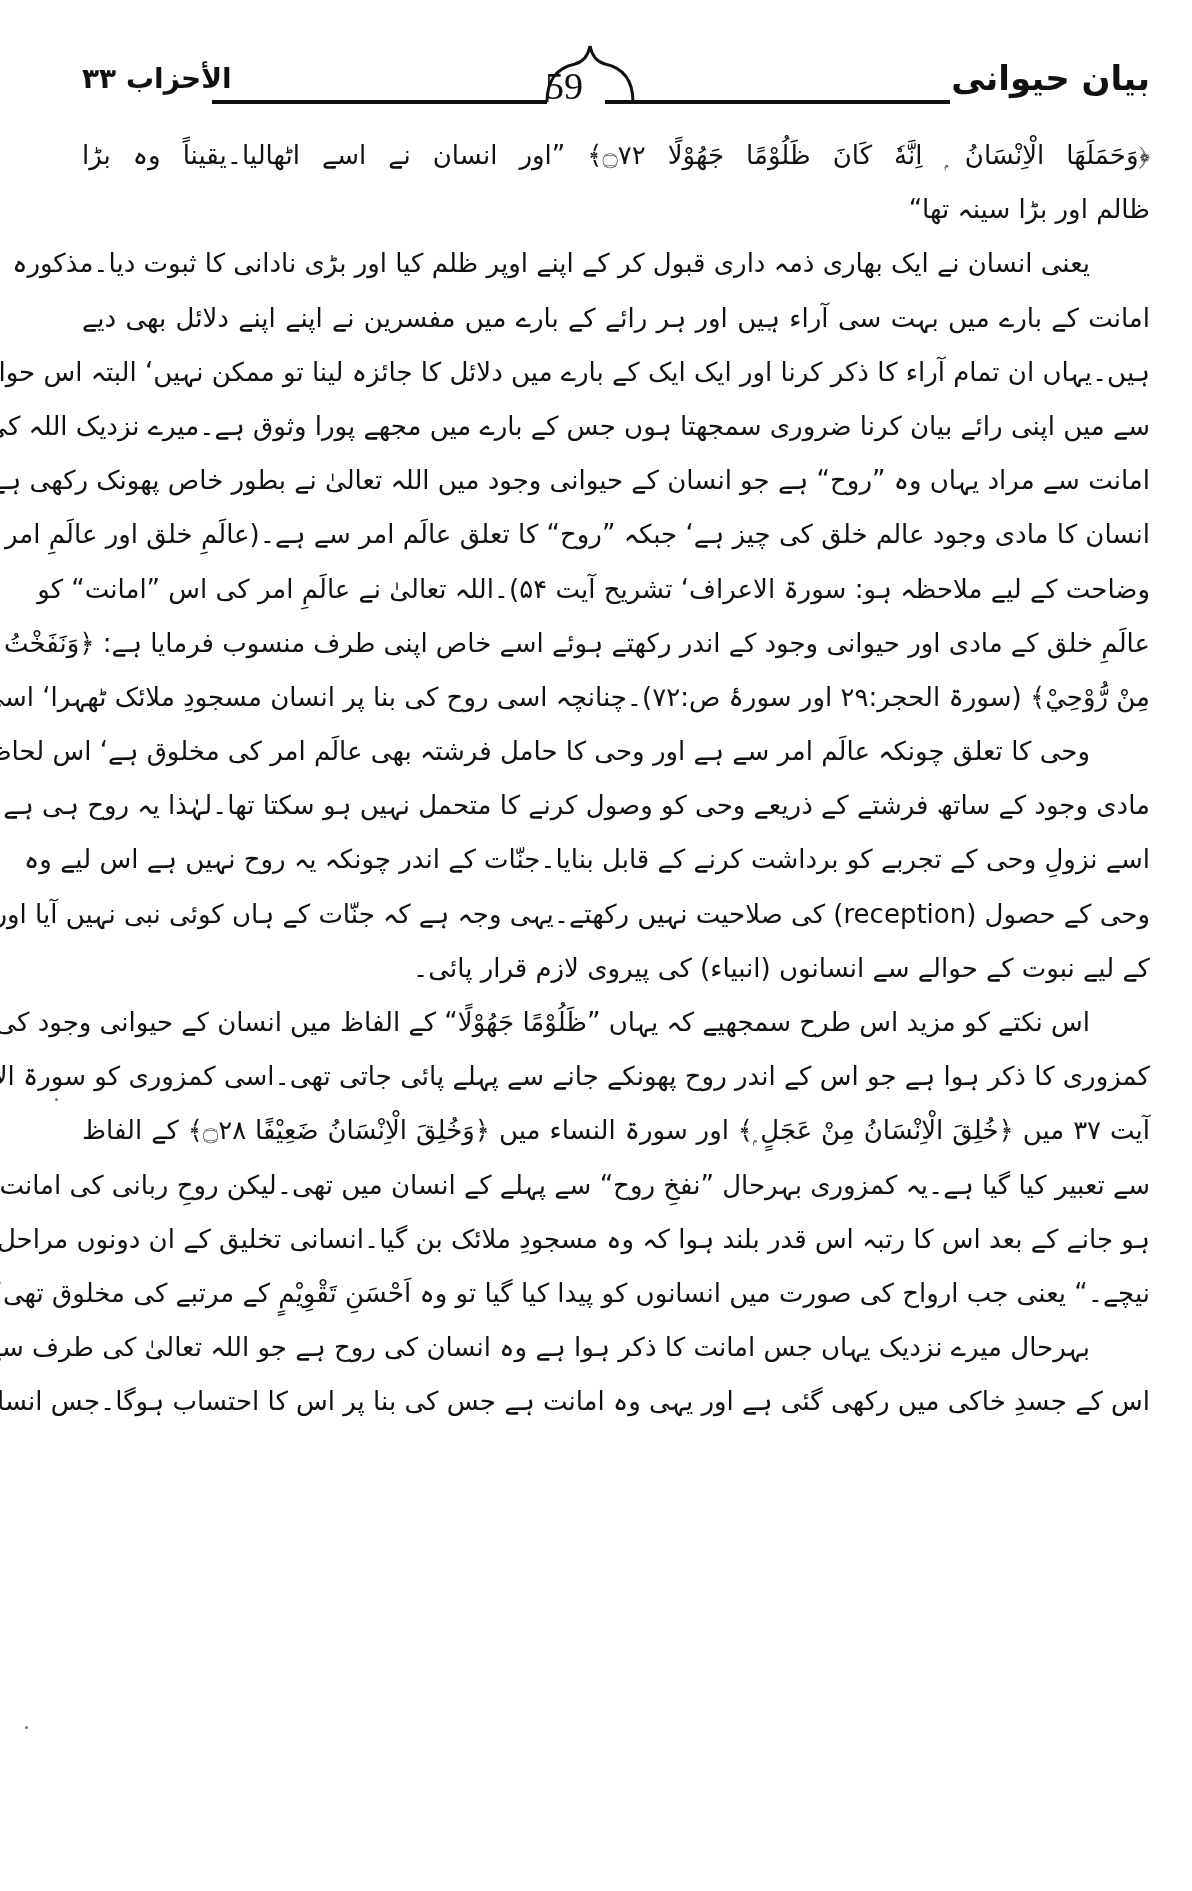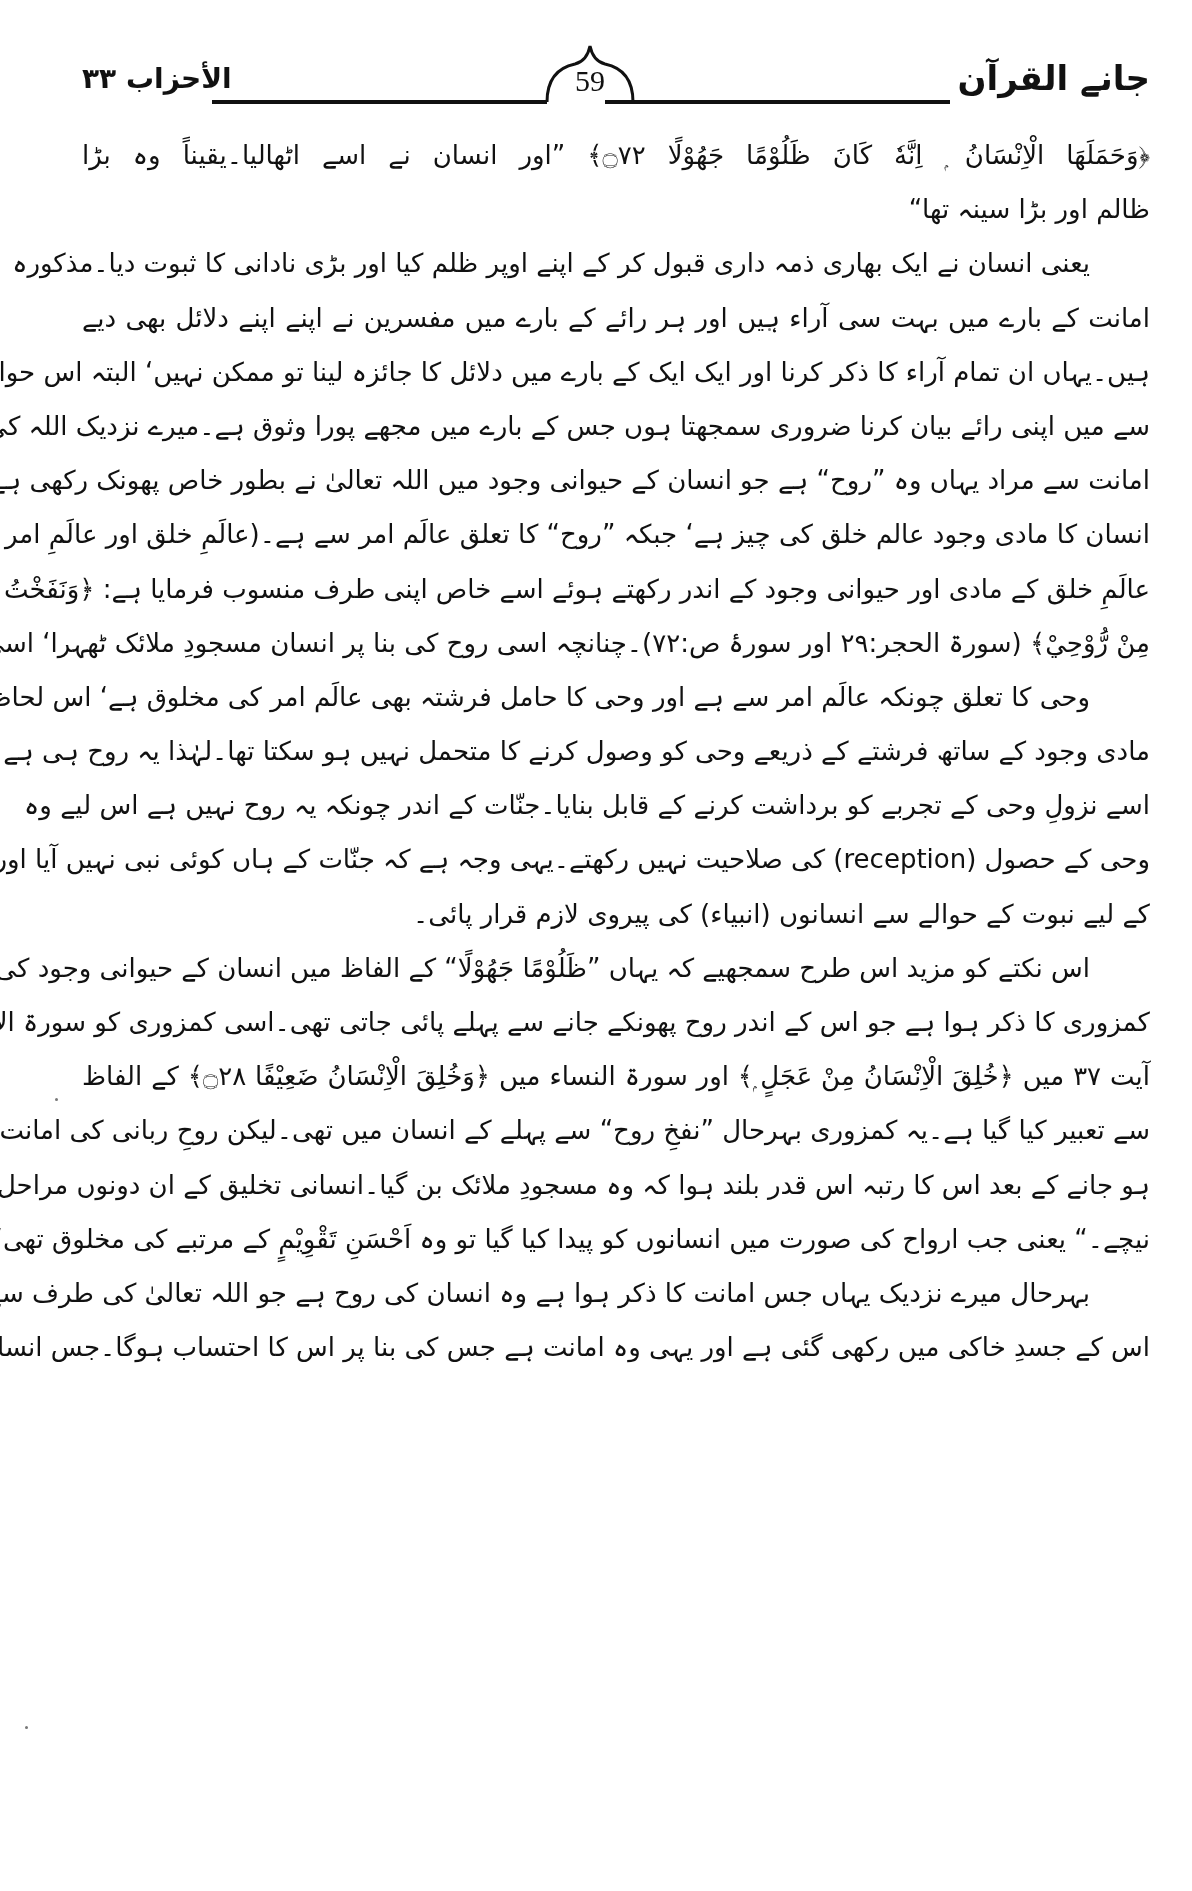--- a/index.html
+++ b/index.html
@@ -6,54 +6,55 @@
     body { width:1192px; height:1891px; position:relative; overflow:hidden; color:#111111;
       font-family: "DejaVu Sans", sans-serif; }
     .header { position:absolute; left:82px; right:42px; top:40px; height:70px; direction:rtl; }
     .hdr-title { position:absolute; right:0; top:18px; font-size:34px; font-weight:bold; }
     .hdr-surah { position:absolute; left:0; top:22px; font-size:28px; font-weight:bold;text-align:right; }
     .hdr-rule { position:absolute; top:60px; height:4px; background:#111; }
     .hdr-rule.r { right:200px; width:345px; }
     .hdr-rule.l { left:130px; width:335px; }
     .dome { position:absolute; left:463px; top:0px; width:90px; height:66px; }
     .dome svg { position:absolute; left:0; top:0; }
-    .page-num { position:absolute; left:0; width:90px; top:24px; text-align:center;
-      font-family:"Liberation Serif", serif; font-size:30px; direction:ltr; }
+    .page-num { position:absolute; left:0; width:90px; top:24px; 
+      font-family:"Liberation Serif", serif; font-size:38px; direction:ltr; }
     .body { position:absolute; left:82px; width:1068px; top:128px; direction:rtl; }
     .line { height:54.2px; line-height:54px; font-size:26px; white-space:nowrap;
       text-align:justify; text-align-last:justify; }
     .line.last { text-align-last:right; }
     .line.indent { padding-right:60px; }
     .stray { position:absolute; width:3px; height:3px; background:#777; border-radius:50%; }
   </style>
 </head>
 <body>
 
 <div class="header">
-  <div class="hdr-title">جانے القرآن</div>
+  <div class="hdr-title">بیان حیوانی</div>
   <div class="hdr-rule r"></div>
   <div class="dome">
     <svg width="90" height="66" viewBox="0 0 90 66">
       <path d="M2 62 Q2 30 30 24 Q42 21 45 6 Q48 21 60 24 Q88 30 88 62" fill="none" stroke="#111" stroke-width="3"></path>
     </svg>
     <div class="page-num">59</div>
   </div>
   <div class="hdr-rule l"></div>
   <div class="hdr-surah">الأحزاب ۳۳</div>
 </div>
 
 <div class="body" id="body">
     <div class="line">﴿وَحَمَلَهَا الْاِنْسَانُ ۭ اِنَّهٗ كَانَ ظَلُوْمًا جَهُوْلًا ۝۷۲﴾ ”اور انسان نے اسے اٹھالیا۔یقیناً وہ بڑا</div>
     <div class="line last">ظالم اور بڑا سینہ تھا“</div>
     <div class="line indent">یعنی انسان نے ایک بھاری ذمہ داری قبول کر کے اپنے اوپر ظلم کیا اور بڑی نادانی کا ثبوت دیا۔مذکورہ</div>
     <div class="line">امانت کے بارے میں بہت سی آراء ہیں اور ہر رائے کے بارے میں مفسرین نے اپنے اپنے دلائل بھی دیے</div>
     <div class="line">ہیں۔یہاں ان تمام آراء کا ذکر کرنا اور ایک ایک کے بارے میں دلائل کا جائزہ لینا تو ممکن نہیں‘ البتہ اس حوالے</div>
     <div class="line">سے میں اپنی رائے بیان کرنا ضروری سمجھتا ہوں جس کے بارے میں مجھے پورا وثوق ہے۔میرے نزدیک اللہ کی</div>
     <div class="line">امانت سے مراد یہاں وہ ”روح“ ہے جو انسان کے حیوانی وجود میں اللہ تعالیٰ نے بطور خاص پھونک رکھی ہے۔</div>
     <div class="line">انسان کا مادی وجود عالم خلق کی چیز ہے‘ جبکہ ”روح“ کا تعلق عالَم امر سے ہے۔(عالَمِ خلق اور عالَمِ امر کی</div>
+    <div class="line">وضاحت کے لیے ملاحظہ ہو: سورۃ الاعراف‘ تشریح آیت ۵۴)۔اللہ تعالیٰ نے عالَمِ امر کی اس ”امانت“ کو</div>
     <div class="line">عالَمِ خلق کے مادی اور حیوانی وجود کے اندر رکھتے ہوئے اسے خاص اپنی طرف منسوب فرمایا ہے: ﴿وَنَفَخْتُ فِيْهِ</div>
     <div class="line">مِنْ رُّوْحِيْ﴾ (سورۃ الحجر:۲۹ اور سورۂ ص:۷۲)۔چنانچہ اسی روح کی بنا پر انسان مسجودِ ملائک ٹھہرا‘ اسی کے</div>
     <div class="line indent">وحی کا تعلق چونکہ عالَم امر سے ہے اور وحی کا حامل فرشتہ بھی عالَم امر کی مخلوق ہے‘ اس لحاظ سے انسان اپنے</div>
     <div class="line">مادی وجود کے ساتھ فرشتے کے ذریعے وحی کو وصول کرنے کا متحمل نہیں ہو سکتا تھا۔لہٰذا یہ روح ہی ہے جس نے</div>
     <div class="line">اسے نزولِ وحی کے تجربے کو برداشت کرنے کے قابل بنایا۔جنّات کے اندر چونکہ یہ روح نہیں ہے اس لیے وہ</div>
     <div class="line">وحی کے حصول (reception) کی صلاحیت نہیں رکھتے۔یہی وجہ ہے کہ جنّات کے ہاں کوئی نبی نہیں آیا اور ان</div>
     <div class="line last">کے لیے نبوت کے حوالے سے انسانوں (انبیاء) کی پیروی لازم قرار پائی۔</div>
     <div class="line indent">اس نکتے کو مزید اس طرح سمجھیے کہ یہاں ”ظَلُوْمًا جَهُوْلًا“ کے الفاظ میں انسان کے حیوانی وجود کی اس</div>
     <div class="line">کمزوری کا ذکر ہوا ہے جو اس کے اندر روح پھونکے جانے سے پہلے پائی جاتی تھی۔اسی کمزوری کو سورۃ الانبیاء کی</div>
     <div class="line">آیت ۳۷ میں ﴿خُلِقَ الْاِنْسَانُ مِنْ عَجَلٍ ۭ﴾ اور سورۃ النساء میں ﴿وَخُلِقَ الْاِنْسَانُ ضَعِيْفًا ۝۲۸﴾ کے الفاظ</div>

